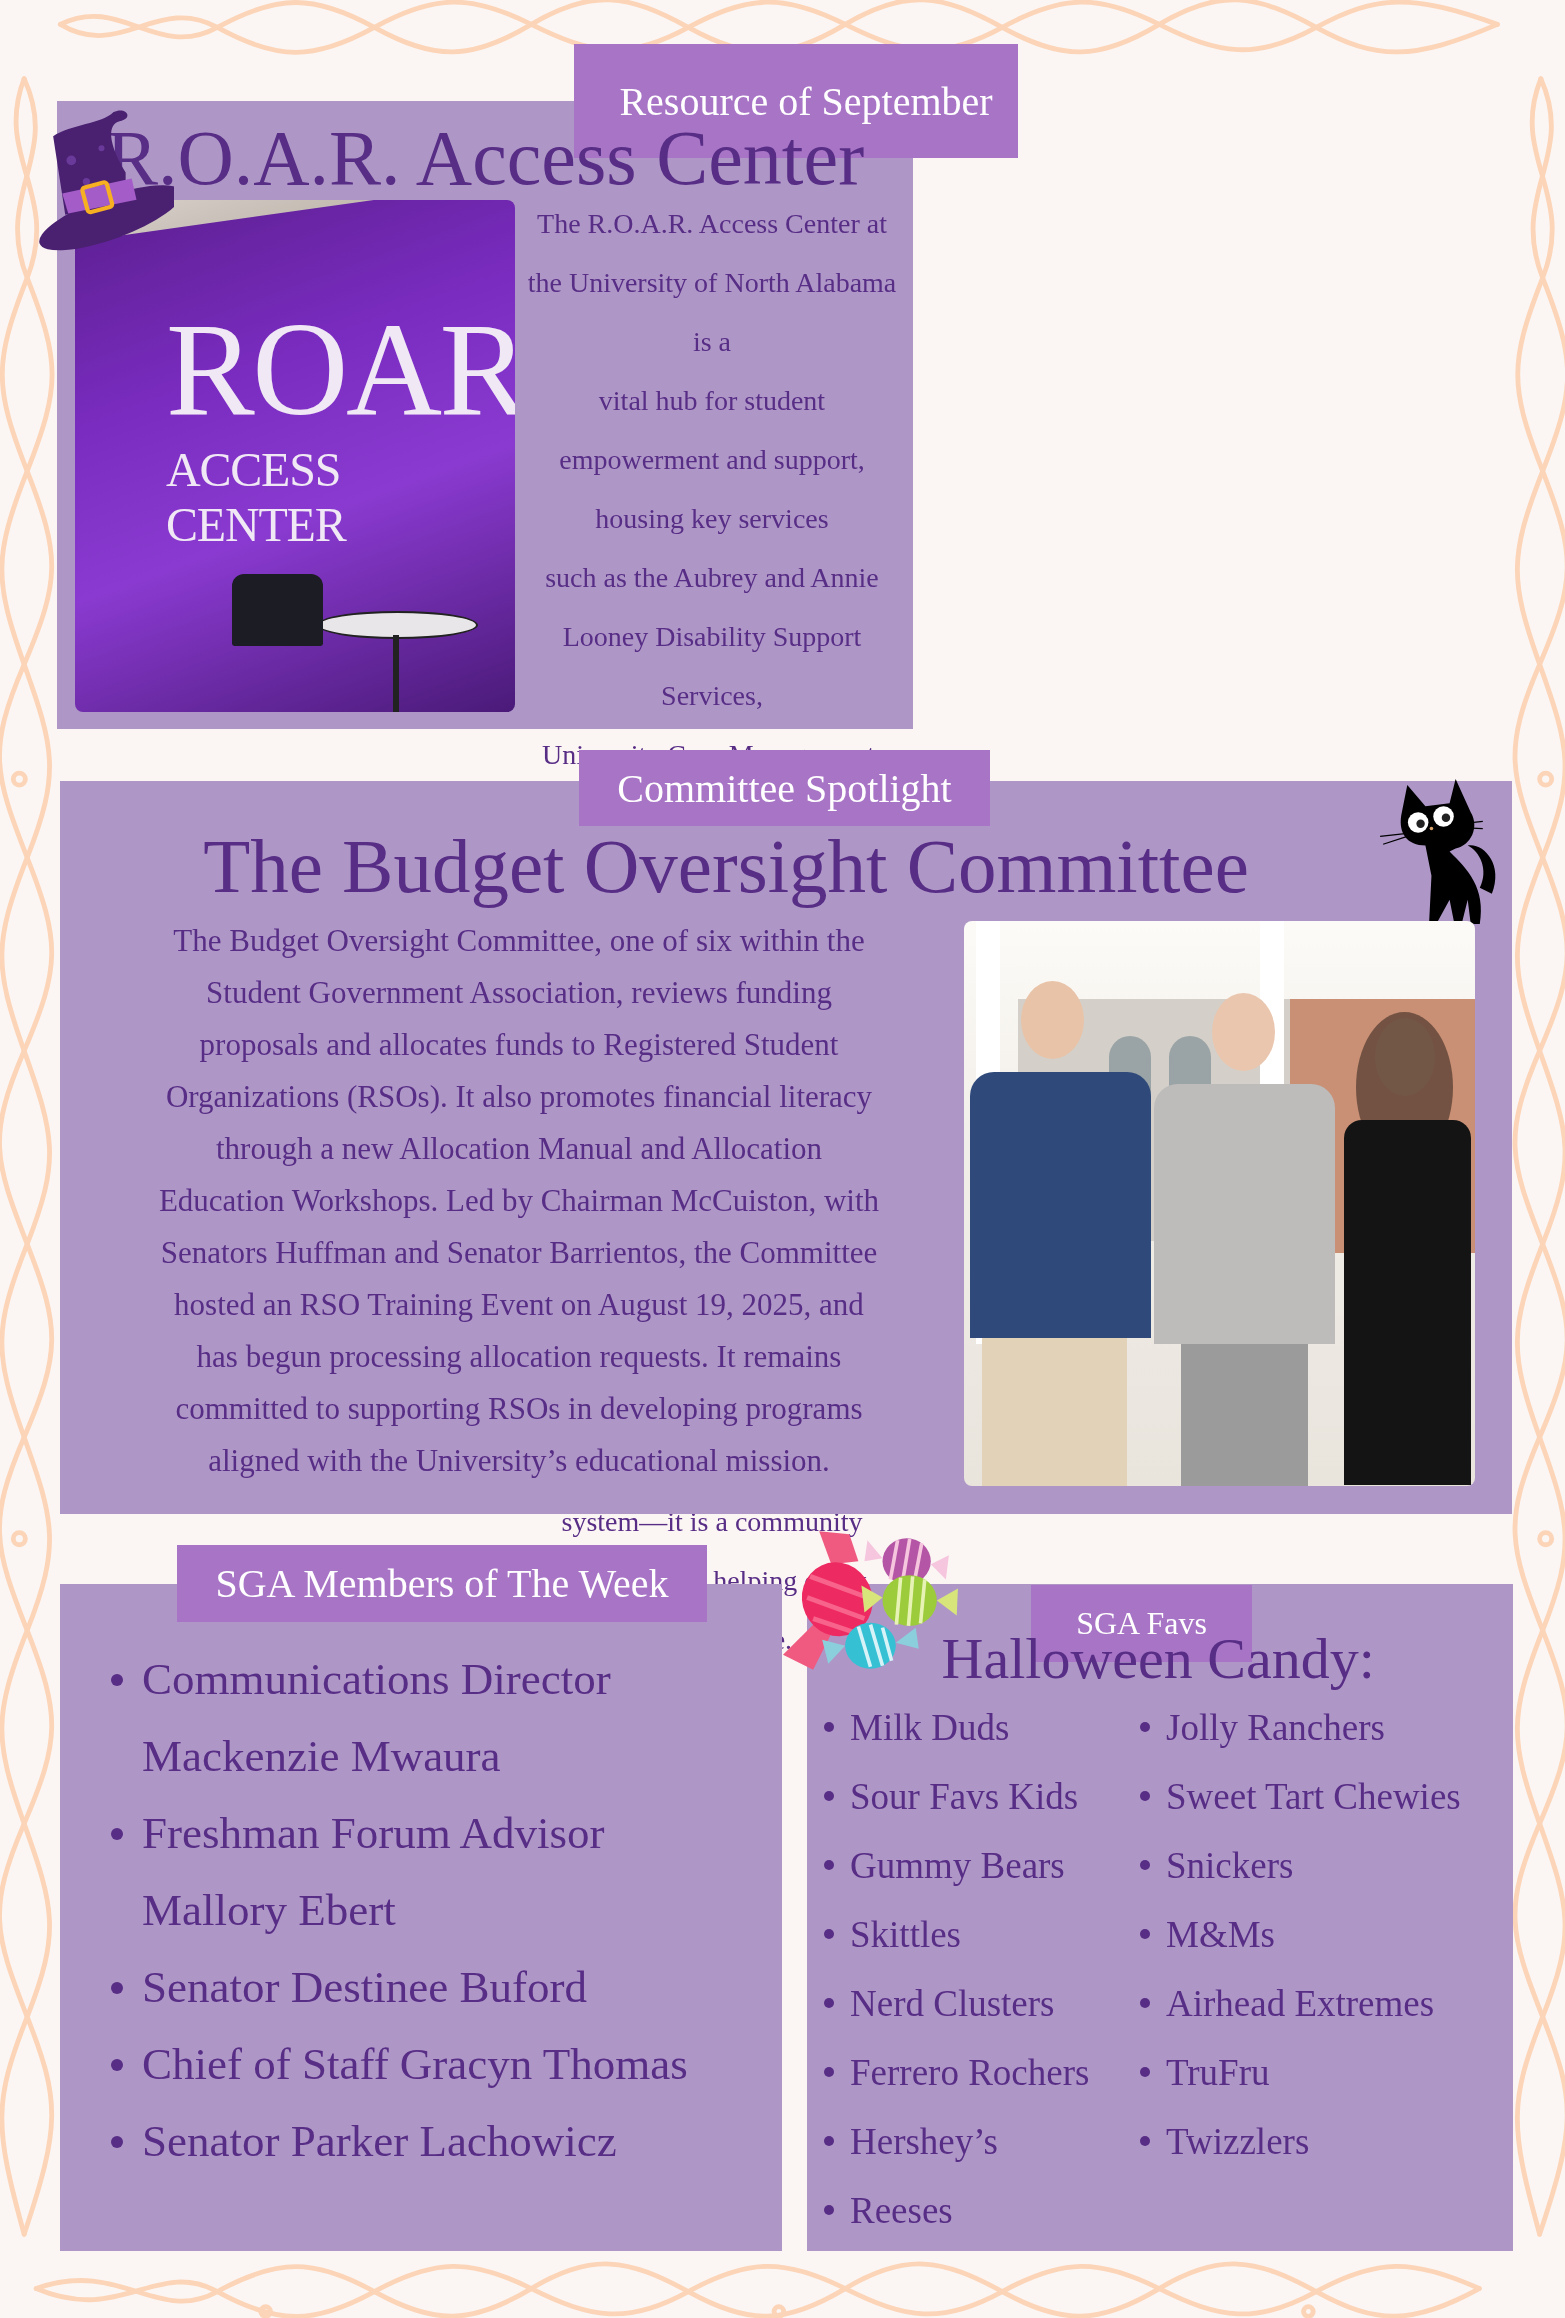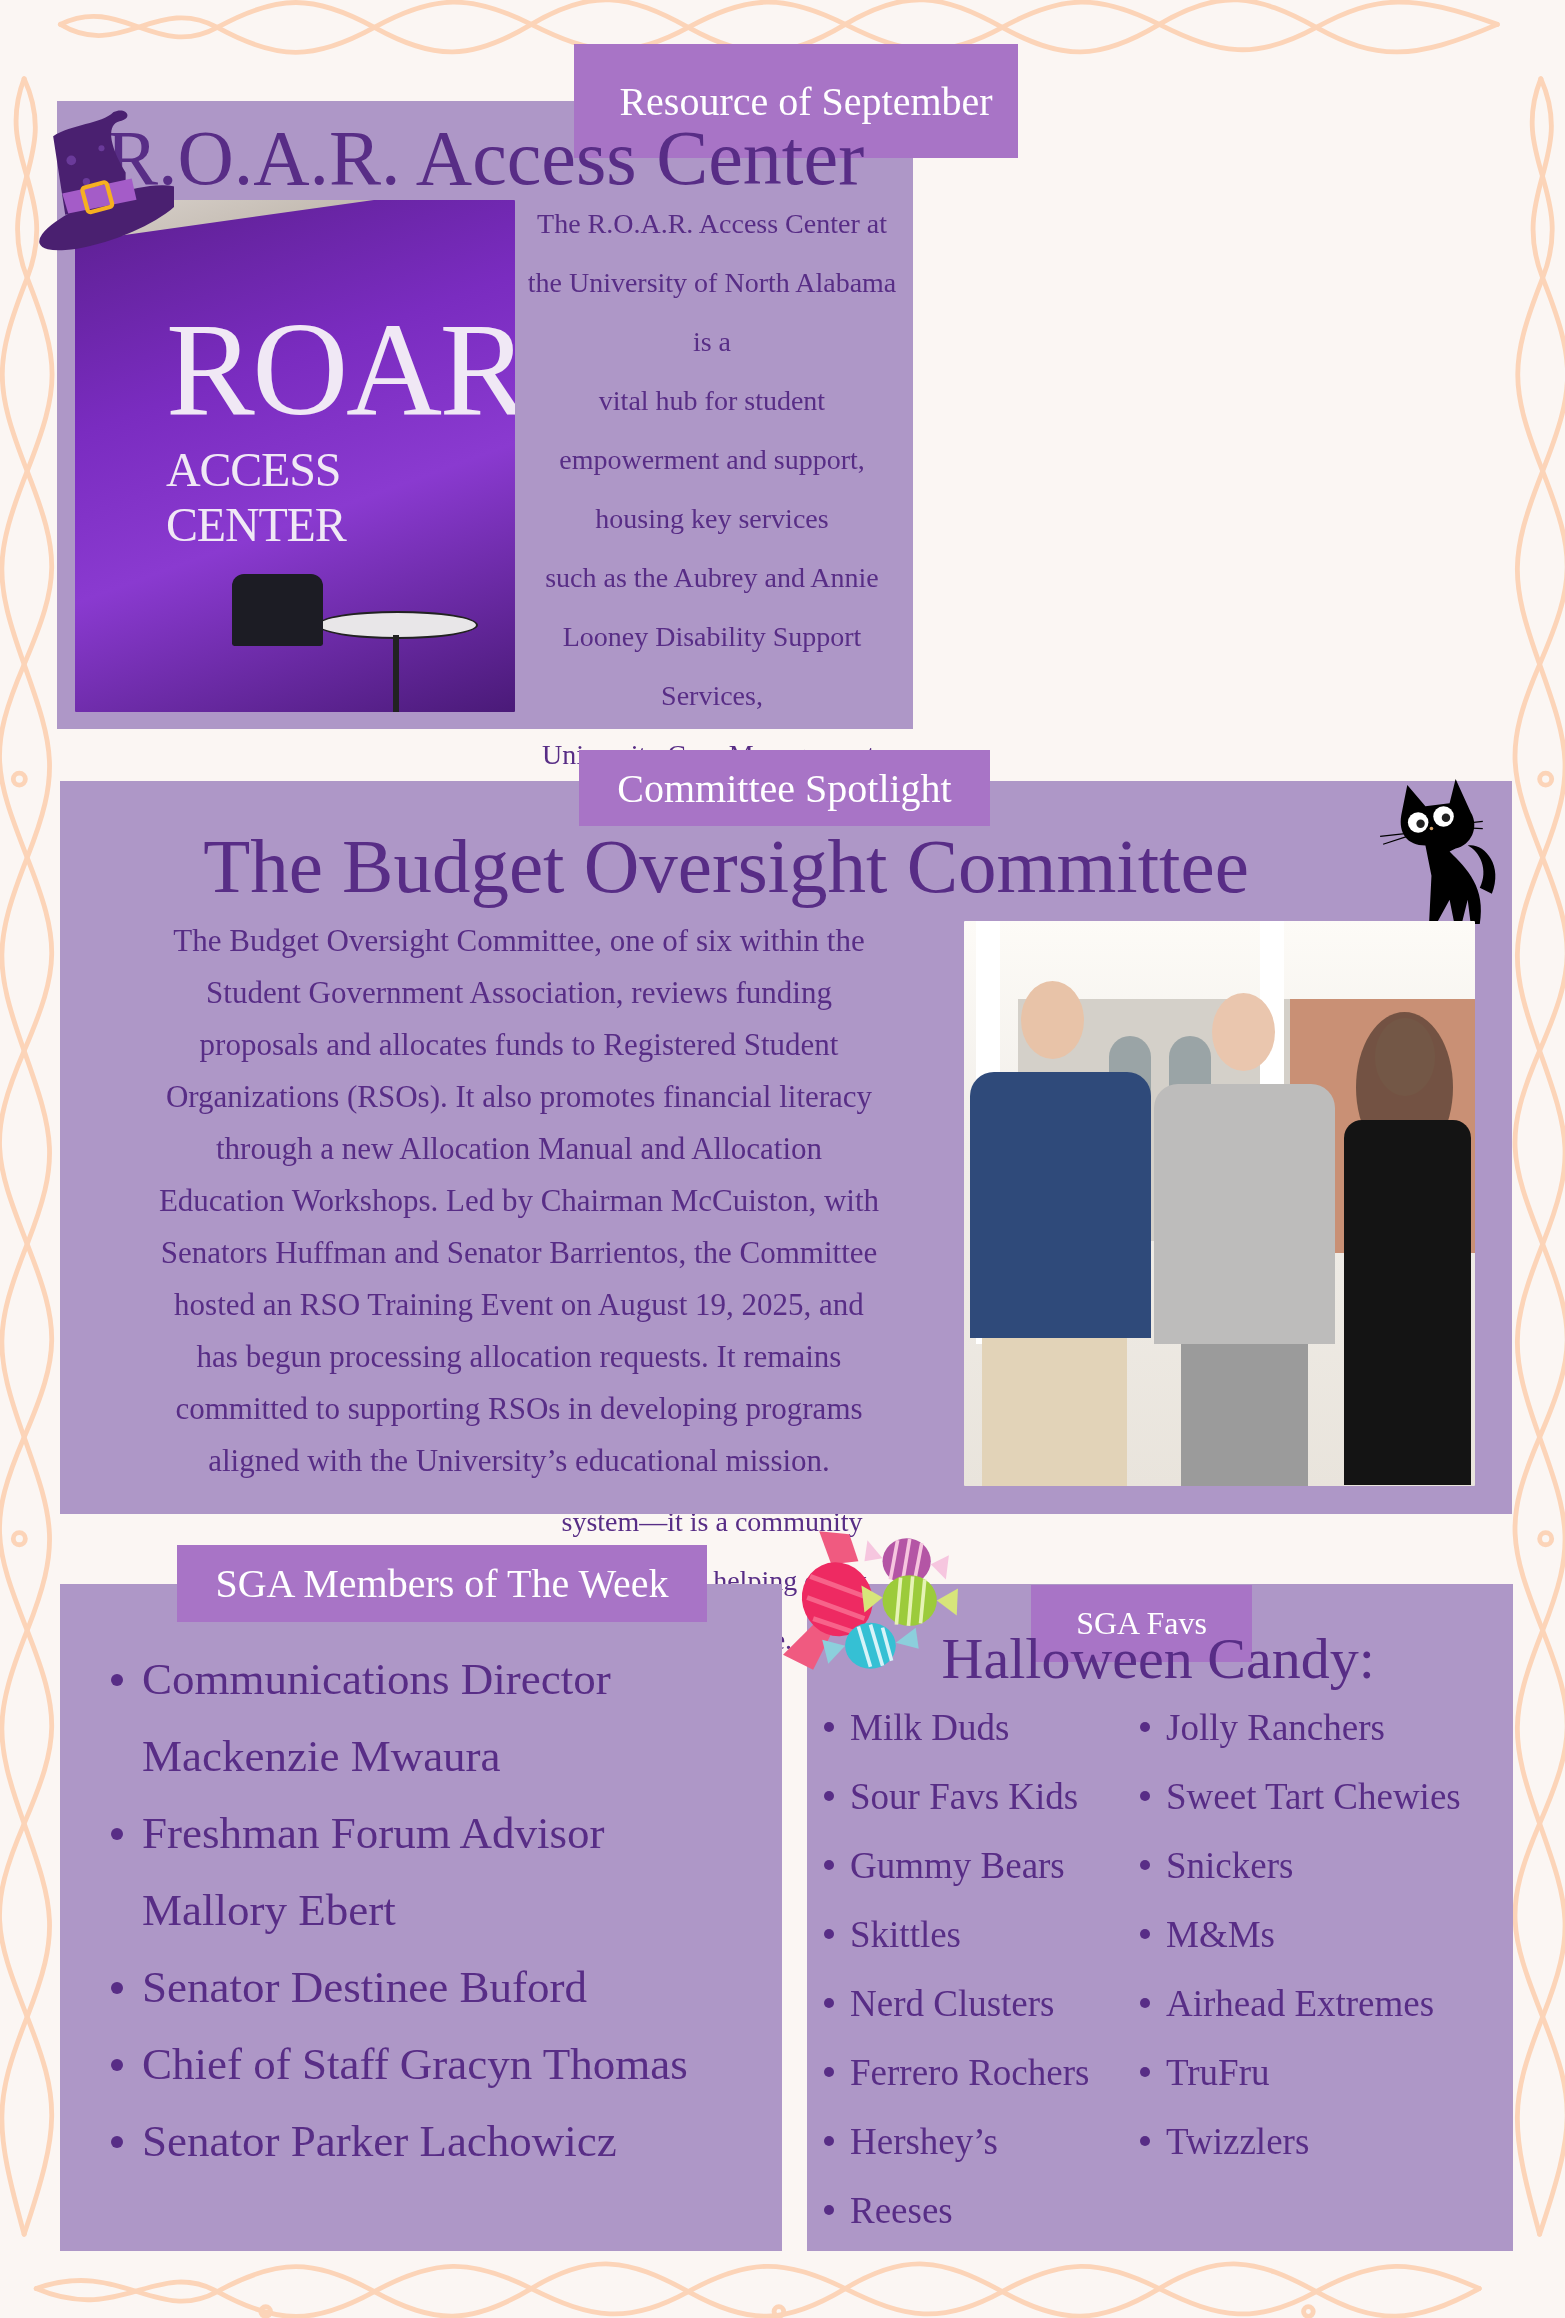--- a/index.html
+++ b/index.html
@@ -15,21 +15,21 @@
     position: absolute; background: #a874c6; color: #ffffff;
     display: flex; align-items: center; justify-content: center;
     font-size: 40px; white-space: nowrap;
   }
   .title {
     position: absolute; text-align: center; color: #582d86; white-space: nowrap;
   }
   .para {
     position: absolute; text-align: center; color: #582d86;
   }
-  .photo { position: absolute; border-radius: 1px; overflow: hidden; }
+  .photo { position: absolute; border-radius: 8px; overflow: hidden; }
   ul.bul { list-style: none; margin: 0; padding: 0; position: absolute; }
   ul.bul li { position: relative; padding-left: 36px; color: #582d86; }
   ul.bul li::before {
     content: ""; position: absolute; left: 4.8px; width: 12px; height: 12px;
     border-radius: 50%; background: #582d86;
   }
   .border-deco { position: absolute; }
 </style>
 </head>
 <body>

